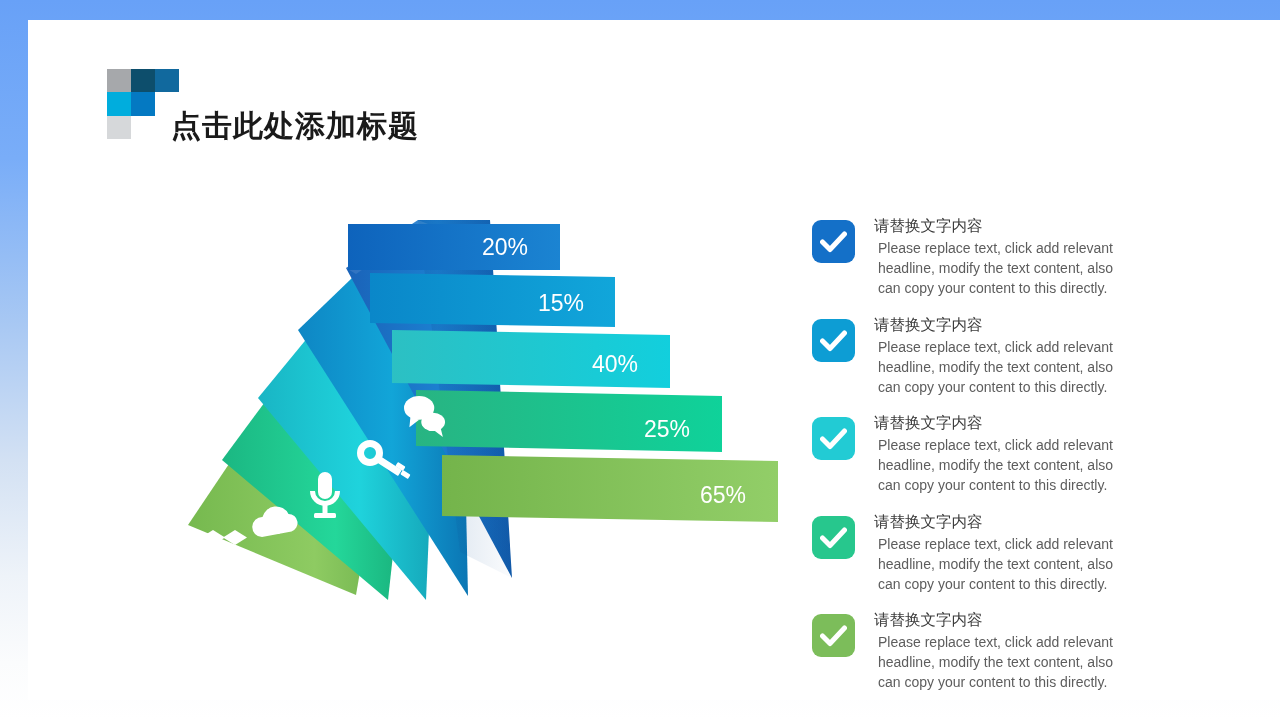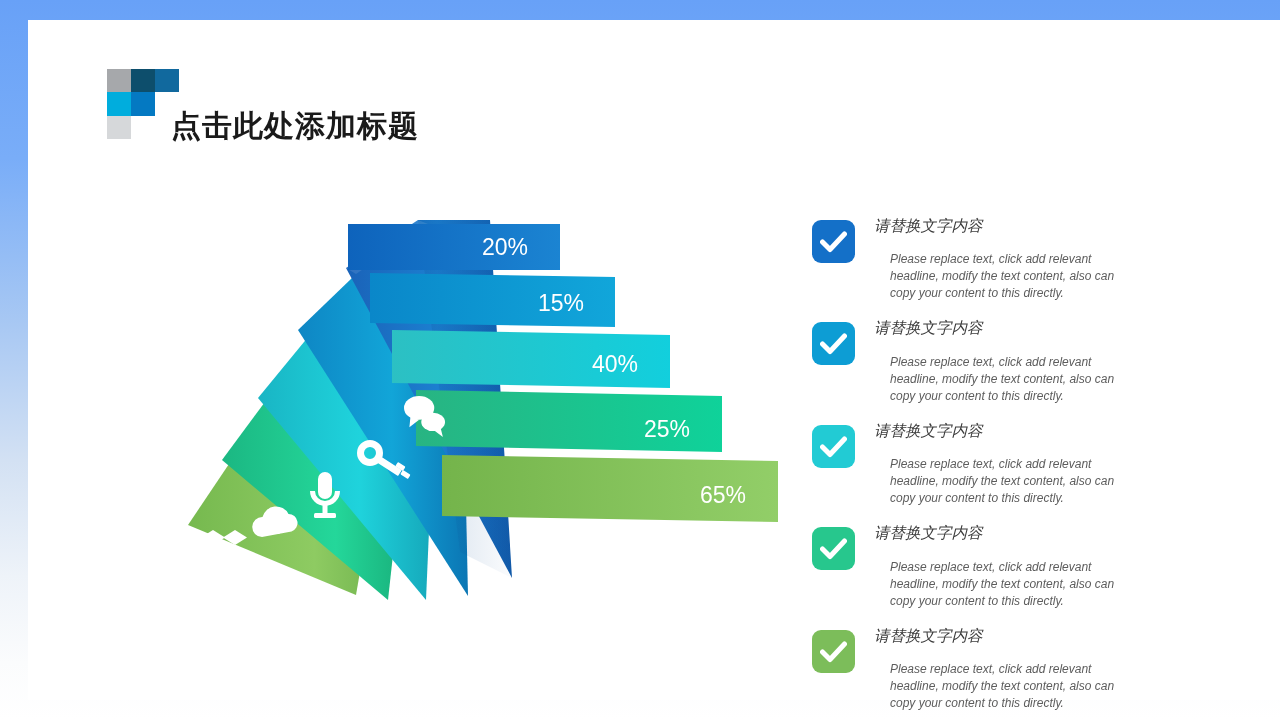--- a/index.html
+++ b/index.html
@@ -34,33 +34,33 @@
   .chart{position:absolute;left:132px;top:180px;width:620px;height:420px;}
   .chart svg{display:block;}
 
   .bar-label{
     fill:#ffffff;font-family:"Liberation Sans",sans-serif;
     font-size:23px;
   }
 
   
   .list{position:absolute;left:784px;top:196px;width:330px;}
-  .item{position:relative;margin-bottom:15.5px;min-height:62px;font-style:italic;}
+  .item{position:relative;margin-bottom:15.5px;min-height:62px;}
   .chk{
     position:absolute;left:0;top:4px;width:43px;height:43px;
     border-radius:9px;
   }
   .chk svg{position:absolute;left:8px;top:11px;}
   .item-body{margin-left:62px;}
   .item-head{
     font-size:15.5px;color:#3b3b3b;line-height:1.25;
     margin:0 0 1px 0;font-weight:normal;
   }
   .item-text{
-    font-size:12px;color:#5d5d5d;line-height:1.42;margin:16px;
+    font-size:14px;color:#5d5d5d;line-height:1.42;margin:4px;
     max-width:258px;
   }
 </style>
 </head>
 <body>
 
 <div class="slide">
 
   <div class="logo">
     <i class="lg-a"></i>

